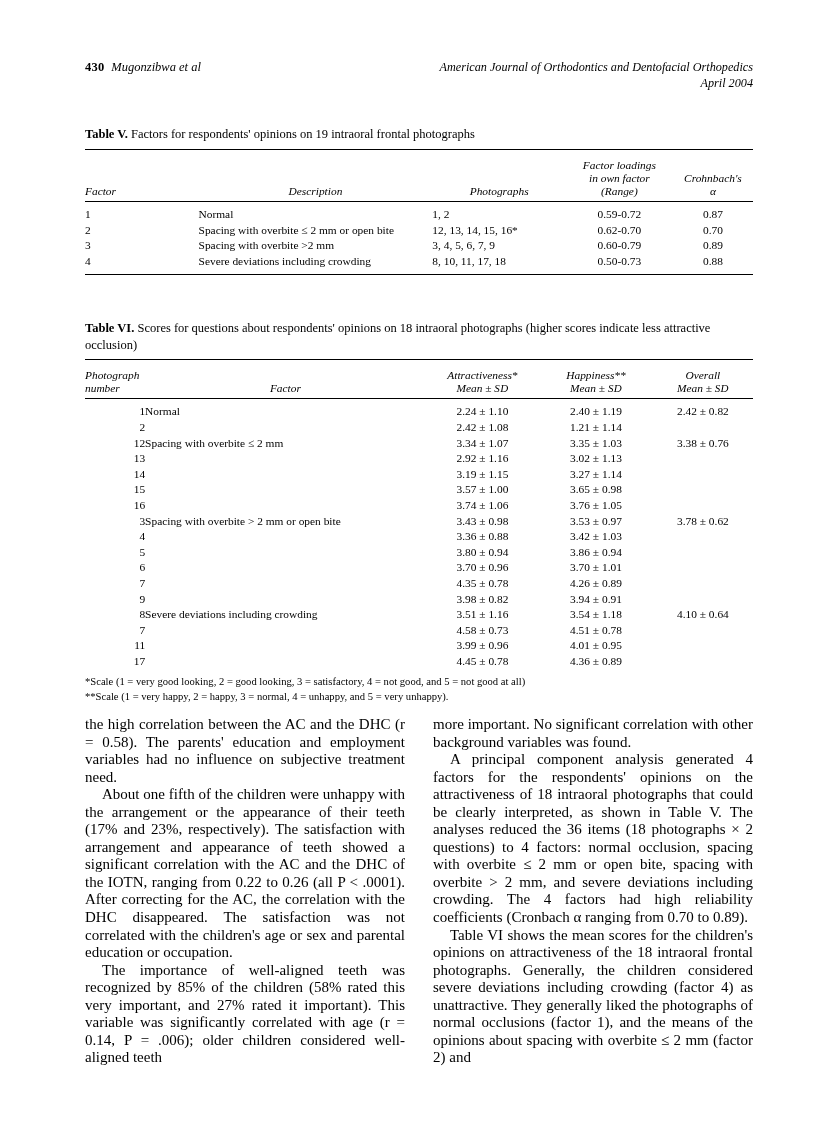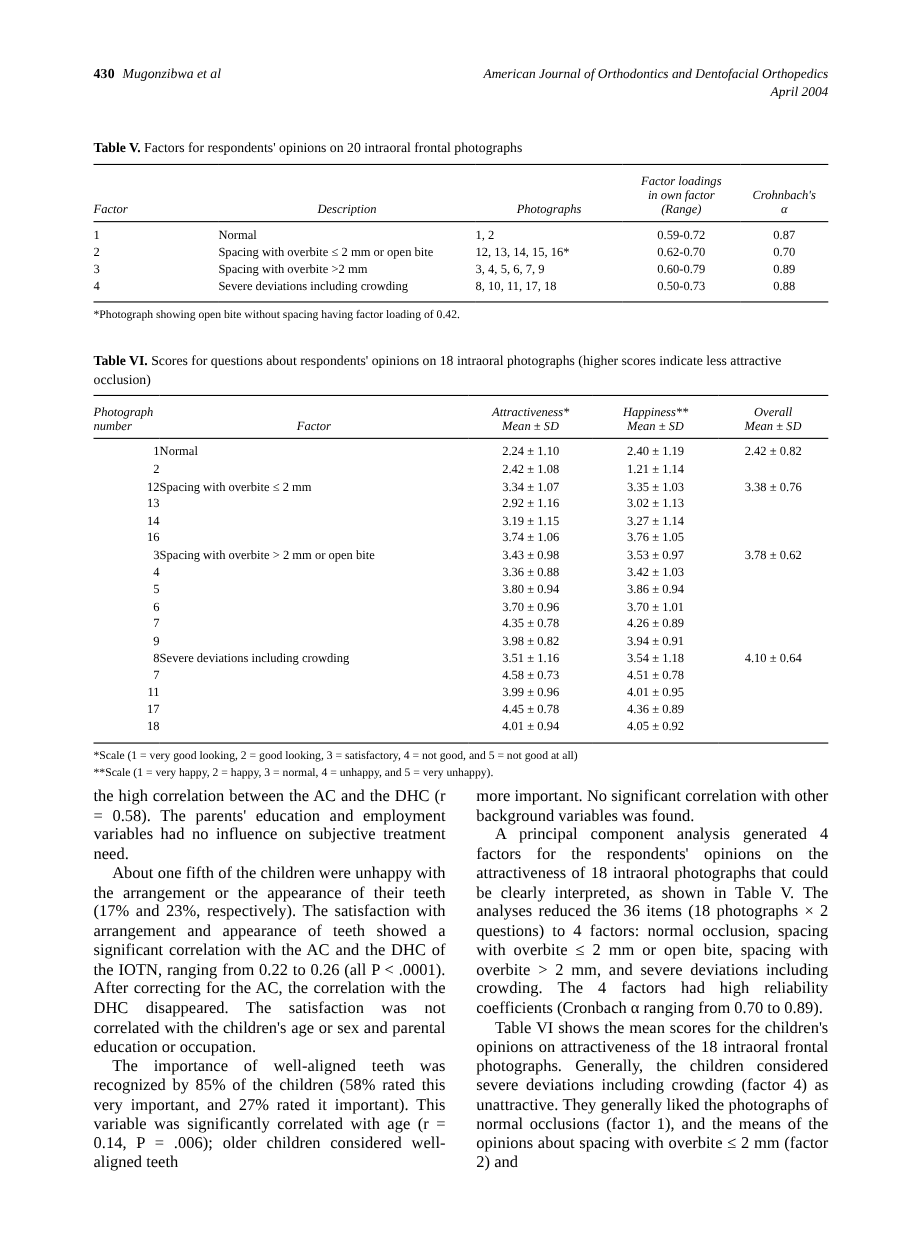--- a/index.html
+++ b/index.html
@@ -161,21 +161,21 @@
     </div>
     <div class="runhead-right">
       <div>American Journal of Orthodontics and Dentofacial Orthopedics</div>
       <div>April 2004</div>
     </div>
   </div>
 
   <div class="table-block" id="table5">
     <div class="tbl-caption">
       <span class="lbl">Table V.</span>
-      <span>Factors for respondents' opinions on 20 intraoral frontal photographs</span>
+      <span>Factors for respondents' opinions on 19 intraoral frontal photographs</span>
     </div>
 
     <table class="data">
       <colgroup>
         <col class="c1">
           <col class="c2">
           <col class="c3">
           <col class="c4">
           <col class="c5">
       </colgroup>
@@ -223,21 +223,20 @@
         <tr class="rule-bot last-body-row">
           <td class="l">4</td>
           <td class="l">Severe deviations including crowding</td>
           <td class="l">8, 10, 11, 17, 18</td>
           <td class="c">0.50-0.73</td>
           <td class="c">0.88</td>
         </tr>
       </tbody>
     </table>
 
-    <div class="tbl-note">*Photograph showing open bite without spacing having factor loading of 0.42.</div>
   </div>
 
   <div class="table-block" id="table6">
     <div class="tbl-caption">
       <span class="lbl">Table VI.</span>
       <span>Scores for questions about respondents' opinions on 18 intraoral photographs (higher scores indicate less attractive occlusion)</span>
     </div>
 
     <table class="data">
       <colgroup>
@@ -304,20 +303,27 @@
           <td class="c"></td>
         </tr>
         <tr>
           <td class="r">14</td>
           <td class="l"></td>
           <td class="c">3.19 ± 1.15</td>
           <td class="c">3.27 ± 1.14</td>
           <td class="c"></td>
         </tr>
         <tr>
+          <td class="r">15</td>
+          <td class="l"></td>
+          <td class="c">3.57 ± 1.00</td>
+          <td class="c">3.65 ± 0.98</td>
+          <td class="c"></td>
+        </tr>
+        <tr>
           <td class="r">16</td>
           <td class="l"></td>
           <td class="c">3.74 ± 1.06</td>
           <td class="c">3.76 ± 1.05</td>
           <td class="c"></td>
         </tr>
         <tr>
           <td class="r">3</td>
           <td class="l">Spacing with overbite &gt; 2 mm or open bite</td>
           <td class="c">3.43 ± 0.98</td>
@@ -380,27 +386,20 @@
           <td class="c">4.01 ± 0.95</td>
           <td class="c"></td>
         </tr>
         <tr>
           <td class="r">17</td>
           <td class="l"></td>
           <td class="c">4.45 ± 0.78</td>
           <td class="c">4.36 ± 0.89</td>
           <td class="c"></td>
         </tr>
-        <tr class="rule-bot last-body-row">
-          <td class="r">18</td>
-          <td class="l"></td>
-          <td class="c">4.01 ± 0.94</td>
-          <td class="c">4.05 ± 0.92</td>
-          <td class="c"></td>
-        </tr>
       </tbody>
     </table>
 
     <div class="tbl-note">*Scale (1 = very good looking, 2 = good looking, 3 = satisfactory, 4 = not good, and 5 = not good at all)</div>
     <div class="tbl-note" style="margin-top:1px">**Scale (1 = very happy, 2 = happy, 3 = normal, 4 = unhappy, and 5 = very unhappy).</div>
   </div>
 
   <div class="body-cols">
     <div class="col">
       <p>the high correlation between the AC and the DHC (r = 0.58). The parents' education and employment variables had no influence on subjective treatment need.</p>

